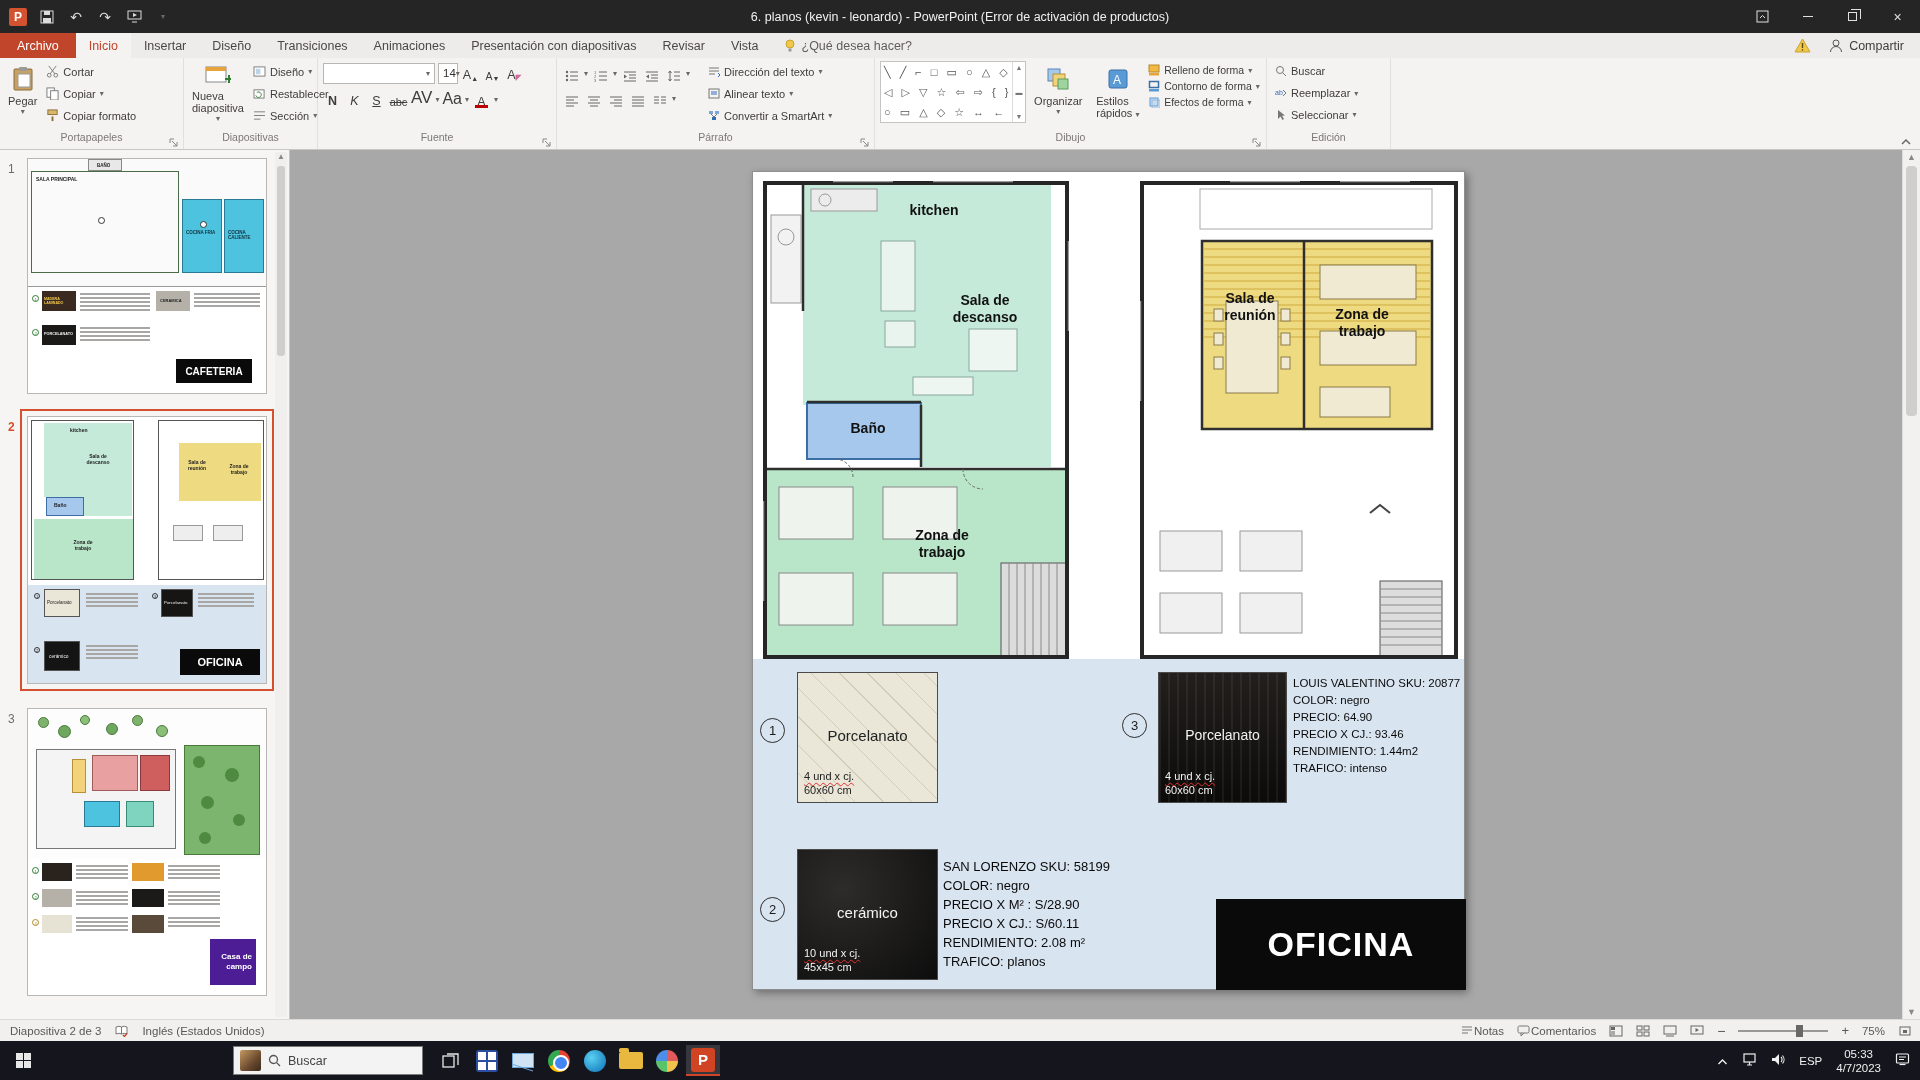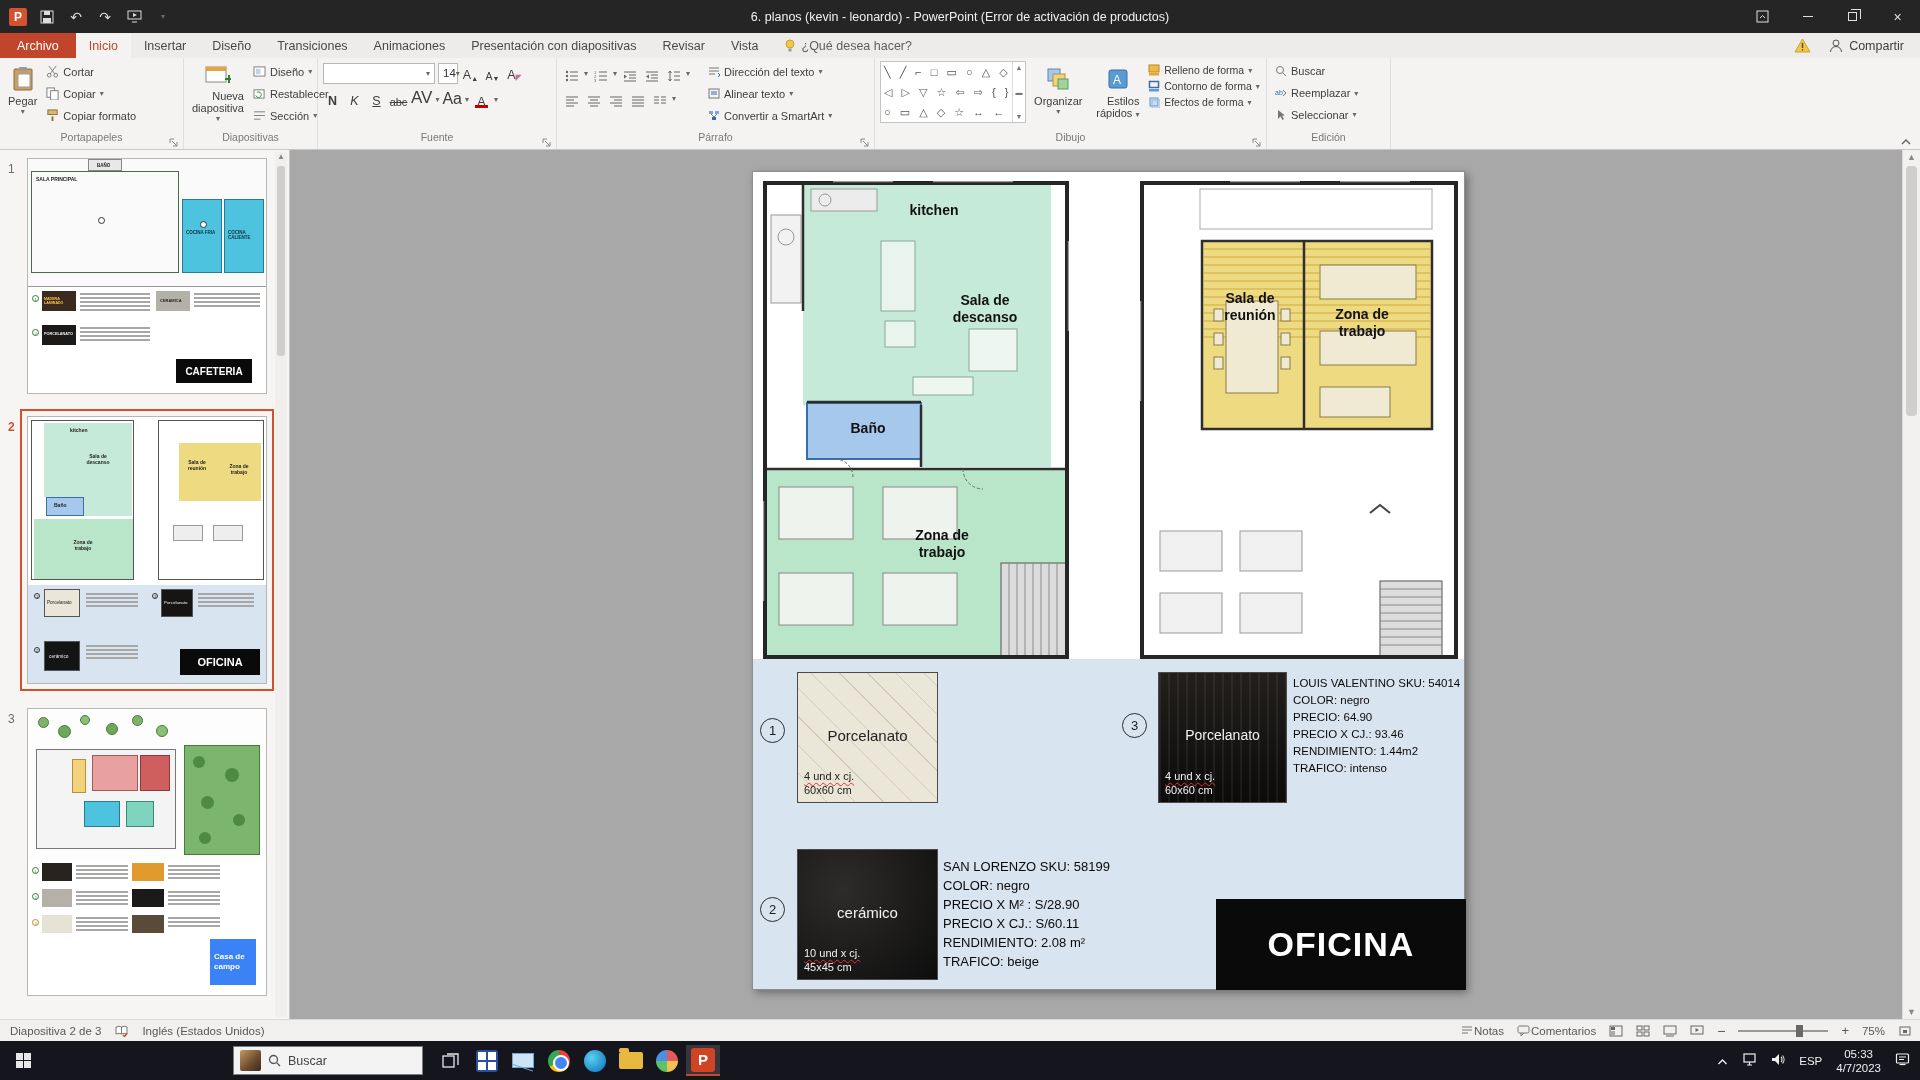--- a/index.html
+++ b/index.html
@@ -29,21 +29,21 @@
   .sharebtn { display:flex; align-items:center; gap:6px; color:#3f3d3b; }
 
   
   .ribbon { position:absolute; left:0; top:58px; width:1920px; height:92px; background:#f5f3f2; border-bottom:1px solid #c9c7c5; display:flex; }
   .rgroup { position:relative; flex:0 0 auto; border-right:1px solid #e2e0de; display:flex; flex-direction:column; }
   .gbody { height:70px; display:flex; padding:3px 5px; gap:3px; align-items:flex-start; }
   .glabel { height:21px; font-size:10.5px; color:#7b7875; text-align:center; line-height:18px; }
   .launcher { position:absolute; right:3px; bottom:4px; width:11px; height:11px; }
   .bigbtn { display:flex; flex-direction:column; align-items:center; padding:2px 3px; font-size:11px; color:#3f3d3b; height:64px; }
   .bigbtn .bicon { height:32px; display:flex; align-items:center; }
-  .bigbtn .blabel { text-align:right; line-height:12px; }
+  .bigbtn .blabel { text-align:left; line-height:12px; }
   .chev { font-size:8px; color:#6a6866; }
   .scol { display:flex; flex-direction:column; justify-content:flex-start; gap:1px; }
   .sbtn { display:flex; align-items:center; gap:4px; height:21px; font-size:11px; color:#3f3d3b; padding:0 3px; white-space:nowrap; }
   .combo { background:#fff; border:1px solid #b9b7b5; height:21px; font-size:11.5px; display:flex; align-items:center; padding:0 4px; color:#333; justify-content:space-between; }
   .frow { display:flex; align-items:center; gap:3px; height:24px; }
   .fbtn { min-width:19px; height:20px; display:flex; align-items:flex-end; justify-content:center; font-size:12.5px; color:#3f3d3b; padding-bottom:1px; }
   .redbar { display:inline-block; width:13px; height:3px; background:#c00000; margin-top:-2px; }
   .abar { display:flex; flex-direction:column; align-items:center; line-height:10px; }
   .shapesbox { width:146px; height:62px; background:#fff; border:1px solid #c6c4c2; display:flex; }
   .shapegrid { flex:1; display:flex; flex-direction:column; justify-content:space-around; padding:0 3px; font-size:11px; color:#555; letter-spacing:3px; white-space:nowrap; overflow:hidden; }
@@ -714,21 +714,21 @@
             <div class="microline"></div>
             <div class="microline"></div>
             <div class="microline"></div>
           </div>
         <div style="position:absolute; left:104px; top:54px; width:32px; height:18px; background:#5a4a3a;"></div>
         <div style="position:absolute; left:140px; top:54px; width:52px;">
             <div class="microline"></div>
             <div class="microline"></div>
             <div class="microline"></div>
           </div>
-        <div style="position:absolute; left:182px; top:78px; width:46px; height:46px; background:#3b82f6; color:#fff; font-weight:bold; font-size:8px; line-height:10px; display:flex; align-items:center; justify-content:center; text-align:left;">
+        <div style="position:absolute; left:182px; top:78px; width:46px; height:46px; background:#4c1d95; color:#fff; font-weight:bold; font-size:8px; line-height:10px; display:flex; align-items:center; justify-content:center; text-align:right;">
           <span style="width:38px;">Casa de campo</span>
         </div>
       </div>
     </div>
 
     <div class="tscroll">
       <div class="arrow">▲</div>
       <div class="tthumb"></div>
     </div>
   </div>
@@ -837,21 +837,21 @@
 
       <div class="pcircle" style="left:369px; top:54px;">3</div>
       <div class="ptile tile-dark1" style="left:405px; top:13px; width:129px; height:131px;">
         <span class="pname" style="font-size:14px; z-index:2;">Porcelanato</span>
         <div class="pcap" style="z-index:2;">
           <span class="squig" style="display:block">4 und x cj.</span>
           <span style="display:block">60x60 cm</span>
         </div>
       </div>
       <div class="plines small" style="left:540px; top:16px;">
-        <div>LOUIS VALENTINO SKU: 54014</div>
+        <div>LOUIS VALENTINO SKU: 20877</div>
         <div>COLOR: negro</div>
         <div>PRECIO: 64.90</div>
         <div>PRECIO X CJ.: 93.46</div>
         <div>RENDIMIENTO: 1.44m2</div>
         <div>TRAFICO: intenso</div>
       </div>
 
       <div class="pcircle" style="left:7px; top:238px;">2</div>
       <div class="ptile tile-dark2" style="left:44px; top:190px; width:141px; height:131px;">
         <span class="pname">cerámico</span>
@@ -859,21 +859,21 @@
           <span class="squig" style="display:block">10 und x cj.</span>
           <span style="display:block">45x45 cm</span>
         </div>
       </div>
       <div class="plines" style="left:190px; top:198px;">
         <div>SAN LORENZO SKU: 58199</div>
         <div>COLOR: negro</div>
         <div>PRECIO X M² : S/28.90</div>
         <div>PRECIO X CJ.: S/60.11</div>
         <div>RENDIMIENTO: 2.08 m²</div>
-        <div>TRAFICO: beige</div>
+        <div>TRAFICO: planos</div>
       </div>
     </div>
 
     <div class="tagbox">
         <span>OFICINA</span>
       </div>
   </div>
 
   <div class="vscroll">
     <span>▲</span>

